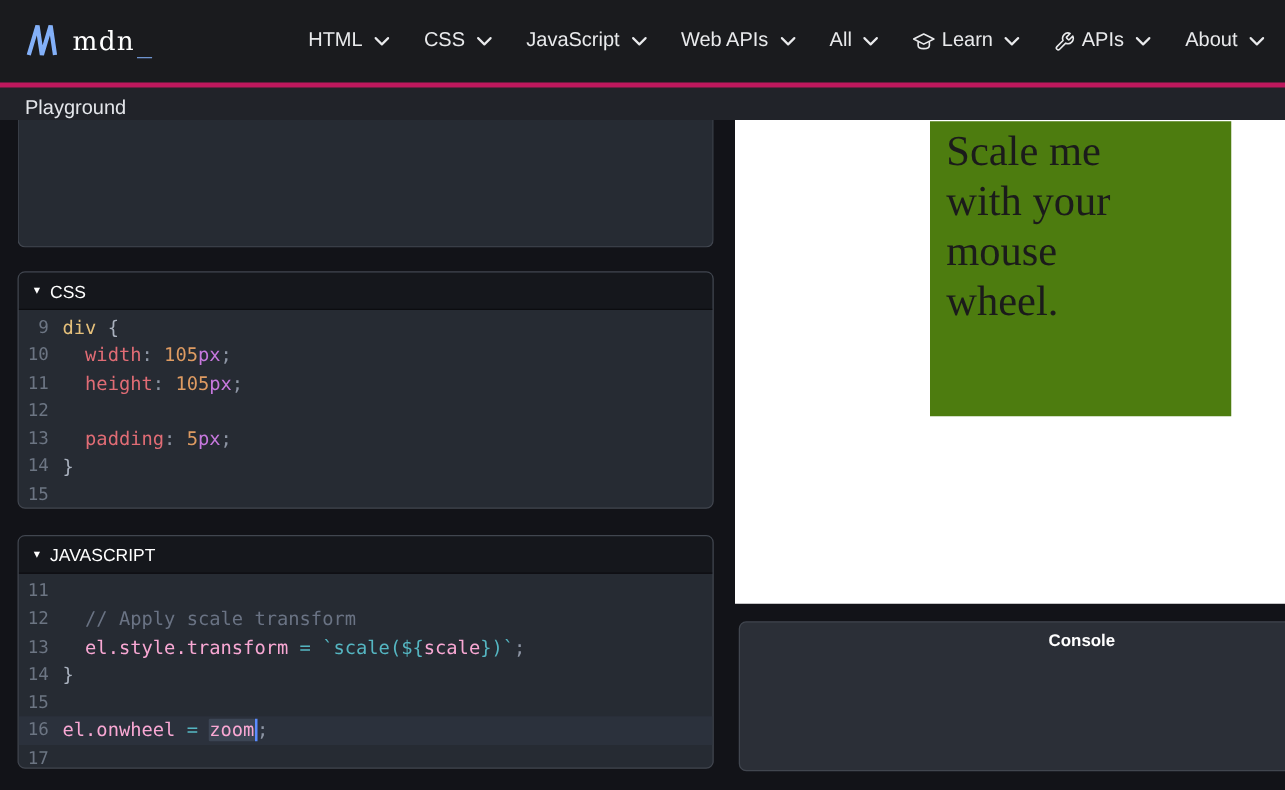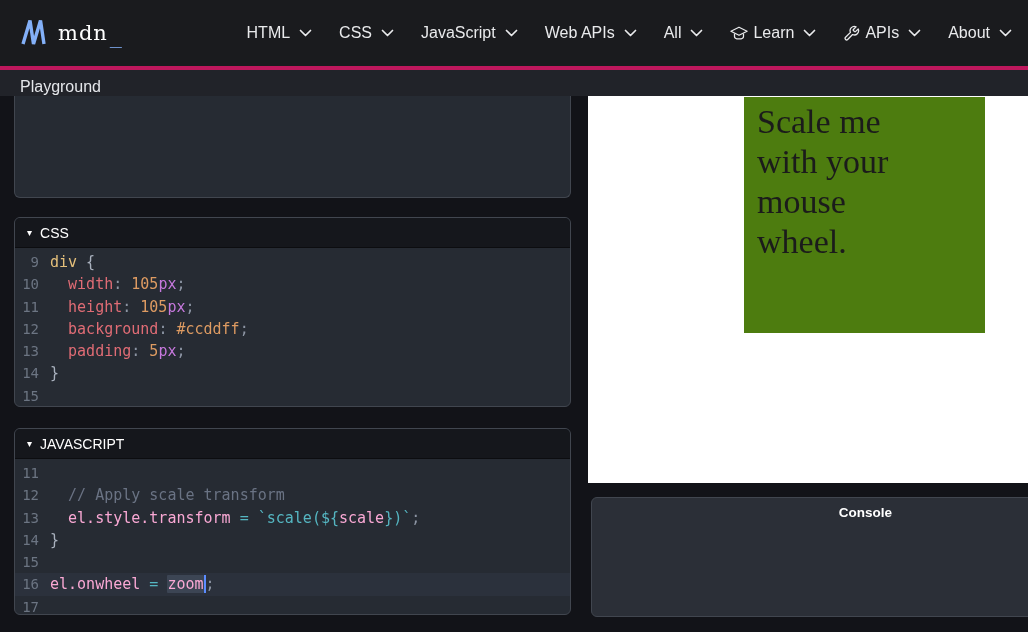--- a/index.html
+++ b/index.html
@@ -176,21 +176,21 @@
         </div>
       <div class="panel ed-css">
           <div class="panel-header">
             <span class="tri">▾</span>
             <span>CSS</span>
           </div>
           <div class="code">
             <div class="line"><span class="gutter">9</span><span><span class="tok-tag">div</span><span class="tok-brace"> {</span></span></div>
             <div class="line"><span class="gutter">10</span><span><span class="tok-plain">  </span><span class="tok-prop">width</span><span class="tok-punct">: </span><span class="tok-num">105</span><span class="tok-unit">px</span><span class="tok-punct">;</span></span></div>
             <div class="line"><span class="gutter">11</span><span><span class="tok-plain">  </span><span class="tok-prop">height</span><span class="tok-punct">: </span><span class="tok-num">105</span><span class="tok-unit">px</span><span class="tok-punct">;</span></span></div>
-            <div class="line"><span class="gutter">12</span><span><span class="tok-plain">  </span><span class="tok-prop">background</span><span class="tok-punct">: </span><span class="tok-num">#ccddff</span><span class="tok-punct">;</span></span></div>
+            <div class="line"><span class="gutter">12</span></div>
             <div class="line"><span class="gutter">13</span><span><span class="tok-plain">  </span><span class="tok-prop">padding</span><span class="tok-punct">: </span><span class="tok-num">5</span><span class="tok-unit">px</span><span class="tok-punct">;</span></span></div>
             <div class="line"><span class="gutter">14</span><span><span class="tok-brace">}</span></span></div>
             <div class="line"><span class="gutter">15</span><span></span></div>
           </div>
         </div>
       <div class="panel ed-javascript">
           <div class="panel-header">
             <span class="tri">▾</span>
             <span>JAVASCRIPT</span>
           </div>

